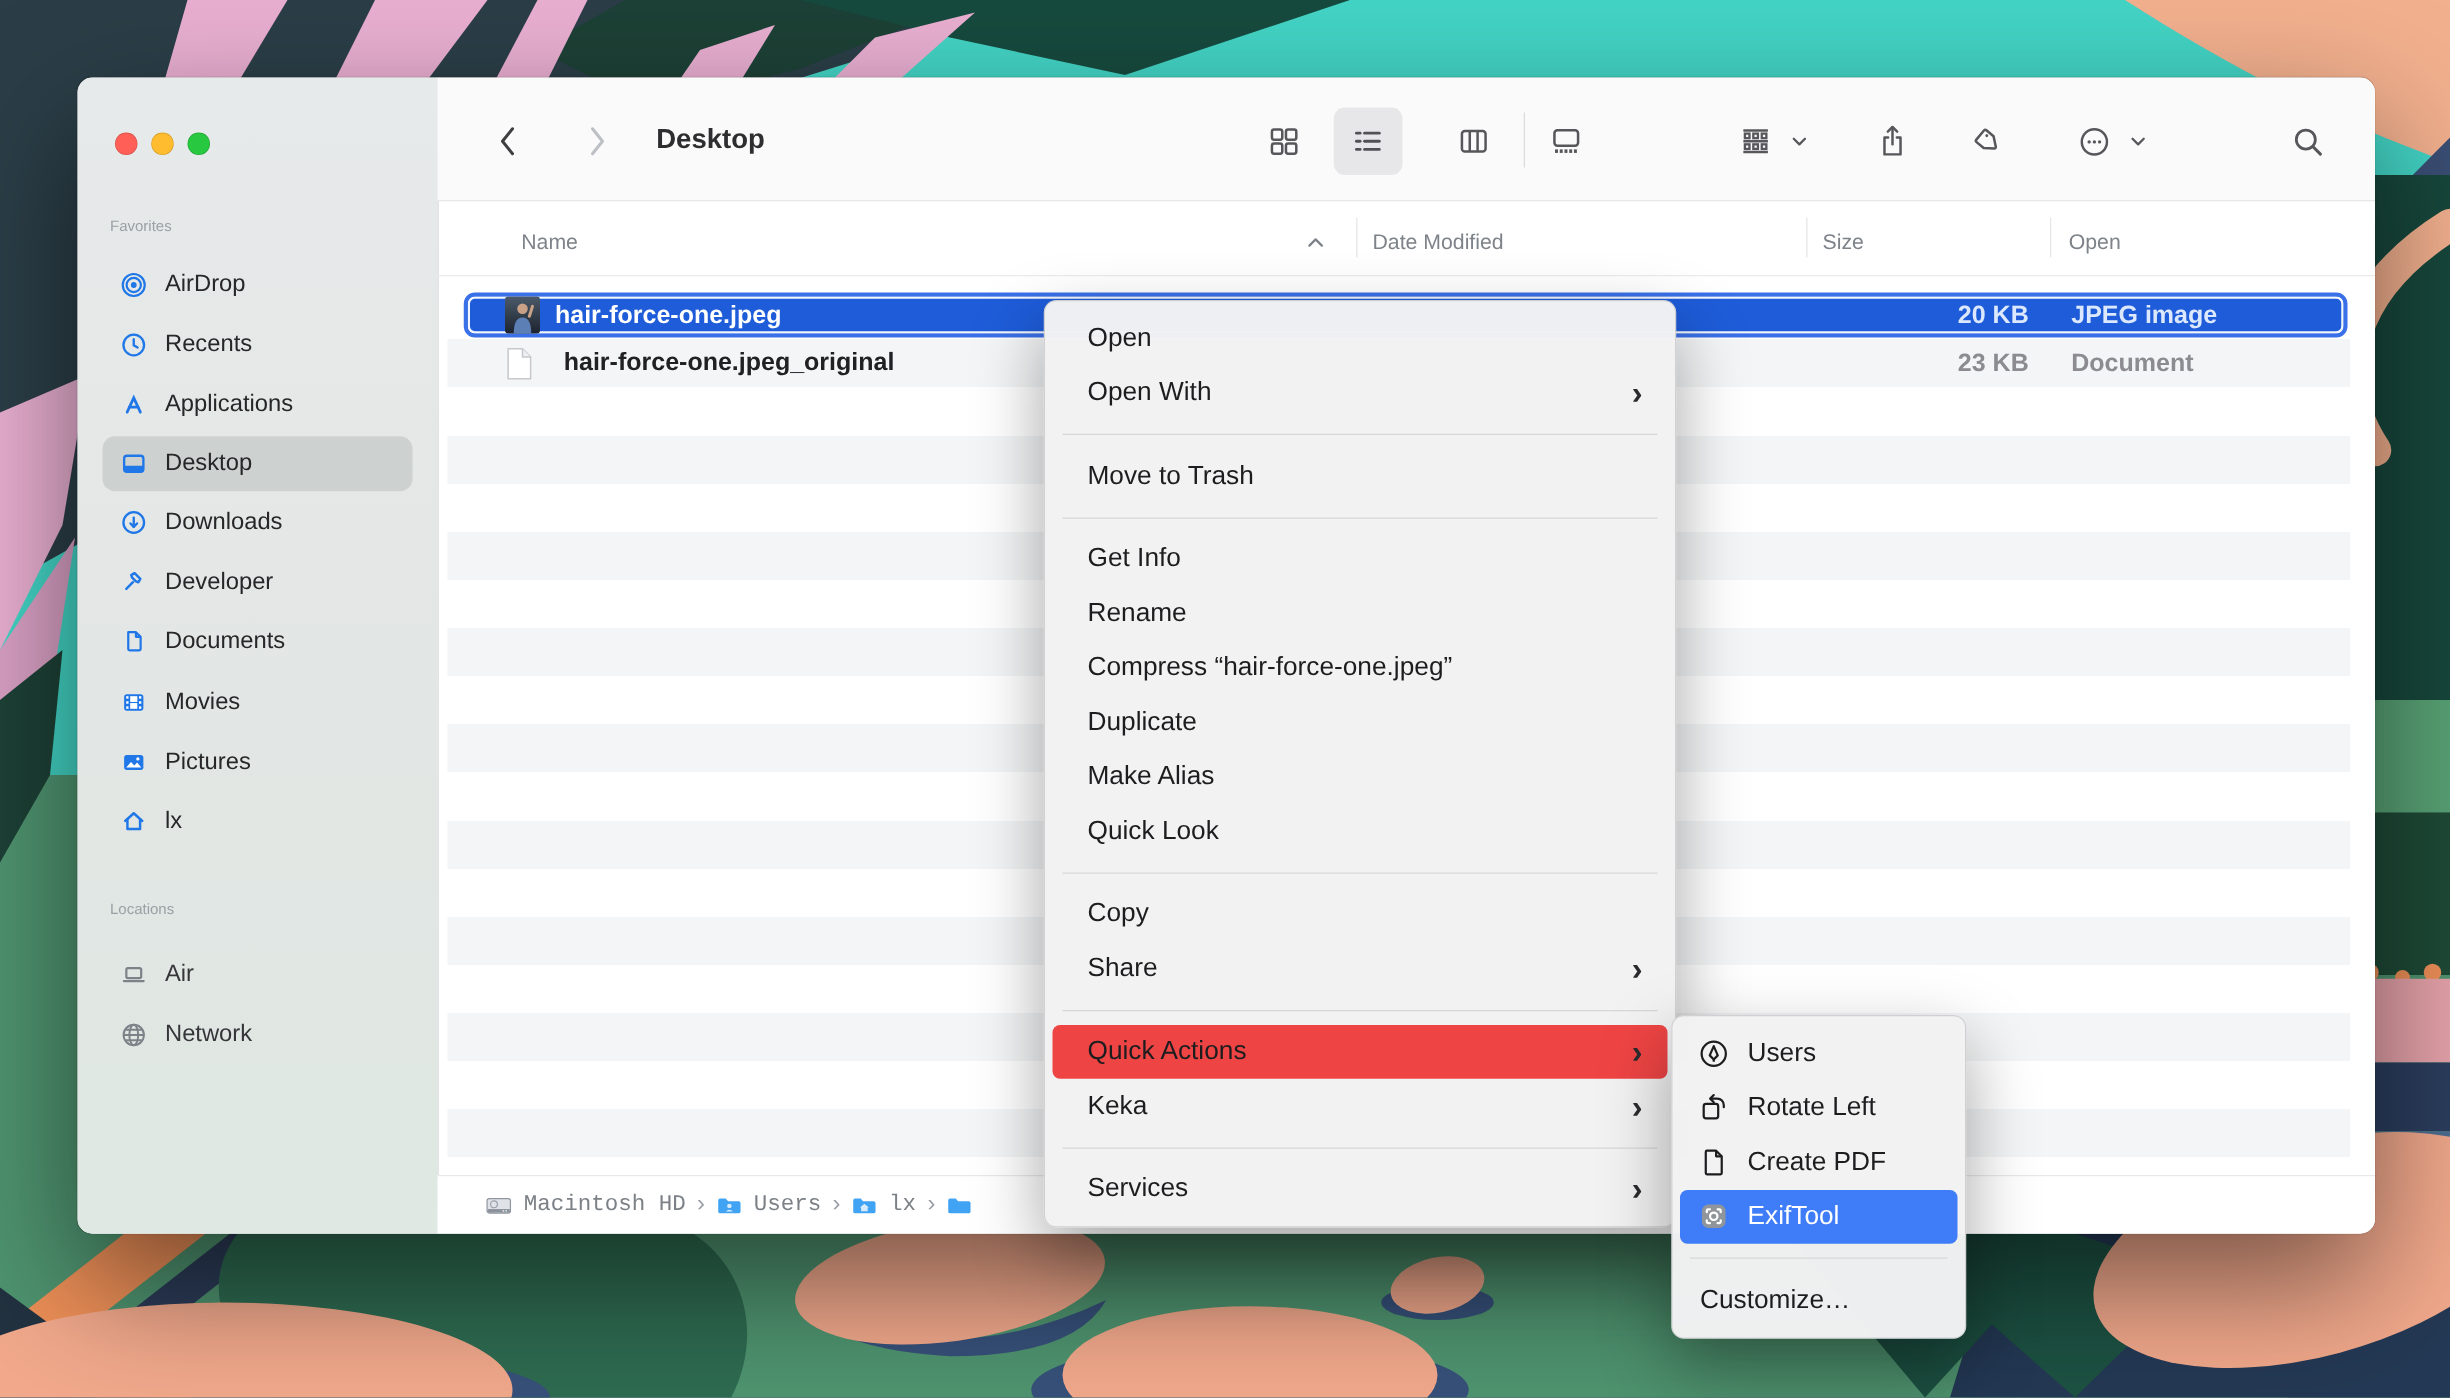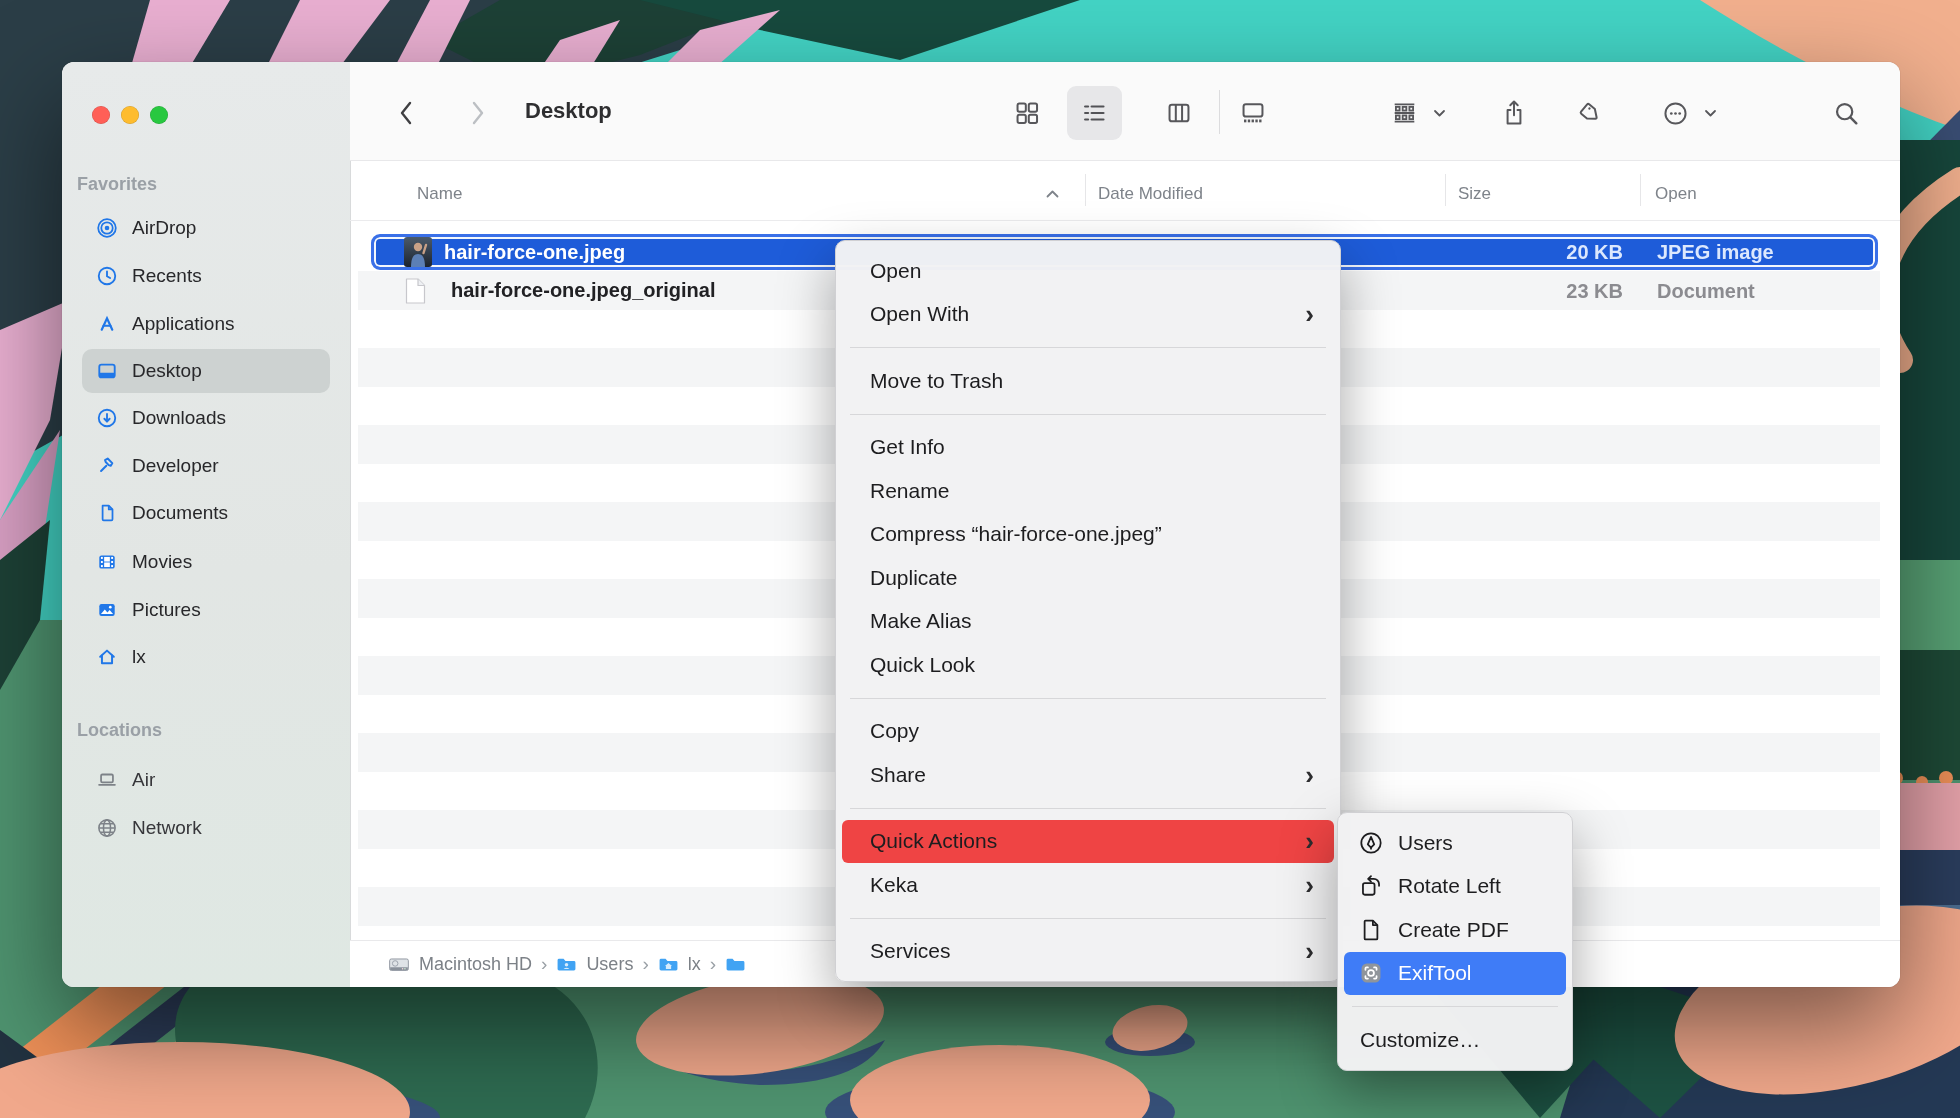--- a/index.html
+++ b/index.html
@@ -10,21 +10,21 @@
   
   .window{position:absolute;left:62px;top:62px;width:1838px;height:925px;border-radius:12px;
           background:#fff;box-shadow:0 40px 100px rgba(0,0,0,.5),0 0 1px rgba(0,0,0,.35);
           overflow:hidden;z-index:1;}
   .sidebar{position:absolute;left:0;top:0;width:288px;height:100%;
            background:linear-gradient(180deg,#e7eaea 0%,#e2e6e4 55%,#dfe8e3 100%);
            border-right:1px solid #d8dadb;}
   .tl{position:absolute;top:44px;left:30px;display:flex;gap:11px;}
   .tl span{width:18px;height:18px;border-radius:50%;box-shadow:inset 0 0 0 .5px rgba(0,0,0,.18);}
   .tl .r{background:#ff5f57}.tl .y{background:#febc2e}.tl .g{background:#28c840}
-  .sec-title{position:absolute;left:15px;font-size:18px;font-weight:700;color:#9aa0a6;}
+  .sec-title{position:absolute;left:26px;font-size:12px;font-weight:400;color:#9aa0a6;}
   .sb-item{position:absolute;left:20px;width:248px;height:44px;border-radius:10px;
            display:flex;align-items:center;gap:14px;padding-left:14px;box-sizing:border-box;
            font-size:19px;color:#27272a;}
   .sb-item.sel{background:#cdd2d1;}
   .sb-item svg{flex:0 0 auto;}
   .loc .sb-item{color:#36363a;align-items:flex-end;}
 
   
   .main{position:absolute;left:288px;top:0;width:1550px;height:100%;}
   .toolbar{position:absolute;left:0;top:0;width:100%;height:98px;background:#fafafa;
@@ -52,21 +52,21 @@
   .csize{left:1100px;width:165px;text-align:right;}
   .ckind{left:1299px;width:220px;}
   .c-sel{color:#dce8fd;}
   .c-dim{color:#8b8b90;}
   .thumb{width:28px;height:30px;border-radius:3px;overflow:hidden;flex:0 0 auto;}
 
   
   .pathbar{position:absolute;left:0;bottom:0;width:100%;height:47px;background:#fff;
            border-top:1px solid #e9e9eb;display:flex;align-items:center;padding-left:38px;
            box-sizing:border-box;font-size:18px;color:#7c8187;gap:9px;}
-  .crumb{display:flex;align-items:center;gap:9px;}
+  .crumb{display:flex;align-items:center;gap:9px;font-family:Liberation Mono, monospace;}
   .psep{color:#9aa0a6;font-size:19px;}
 
   
   .cmenu{position:absolute;left:835px;top:240px;width:506px;box-sizing:border-box;padding:8px 0;
          background:rgba(242,242,243,.98);border:1px solid #d0d0d3;border-radius:10px;
          box-shadow:0 22px 55px rgba(0,0,0,.35);z-index:5;font-size:21px;color:#1d1d1f;}
   .mi{height:43.5px;display:flex;align-items:center;padding:0 26px 0 34px;}
   .mi .chev,.smi .chev{margin-left:auto;font-size:26px;line-height:1;color:#2c2c2e;font-weight:700;}
   .mi.hl{background:#ef4444;border-radius:6px;margin:0 6px;padding:0 20px 0 28px;}
   .mdiv{height:23px;position:relative;}

